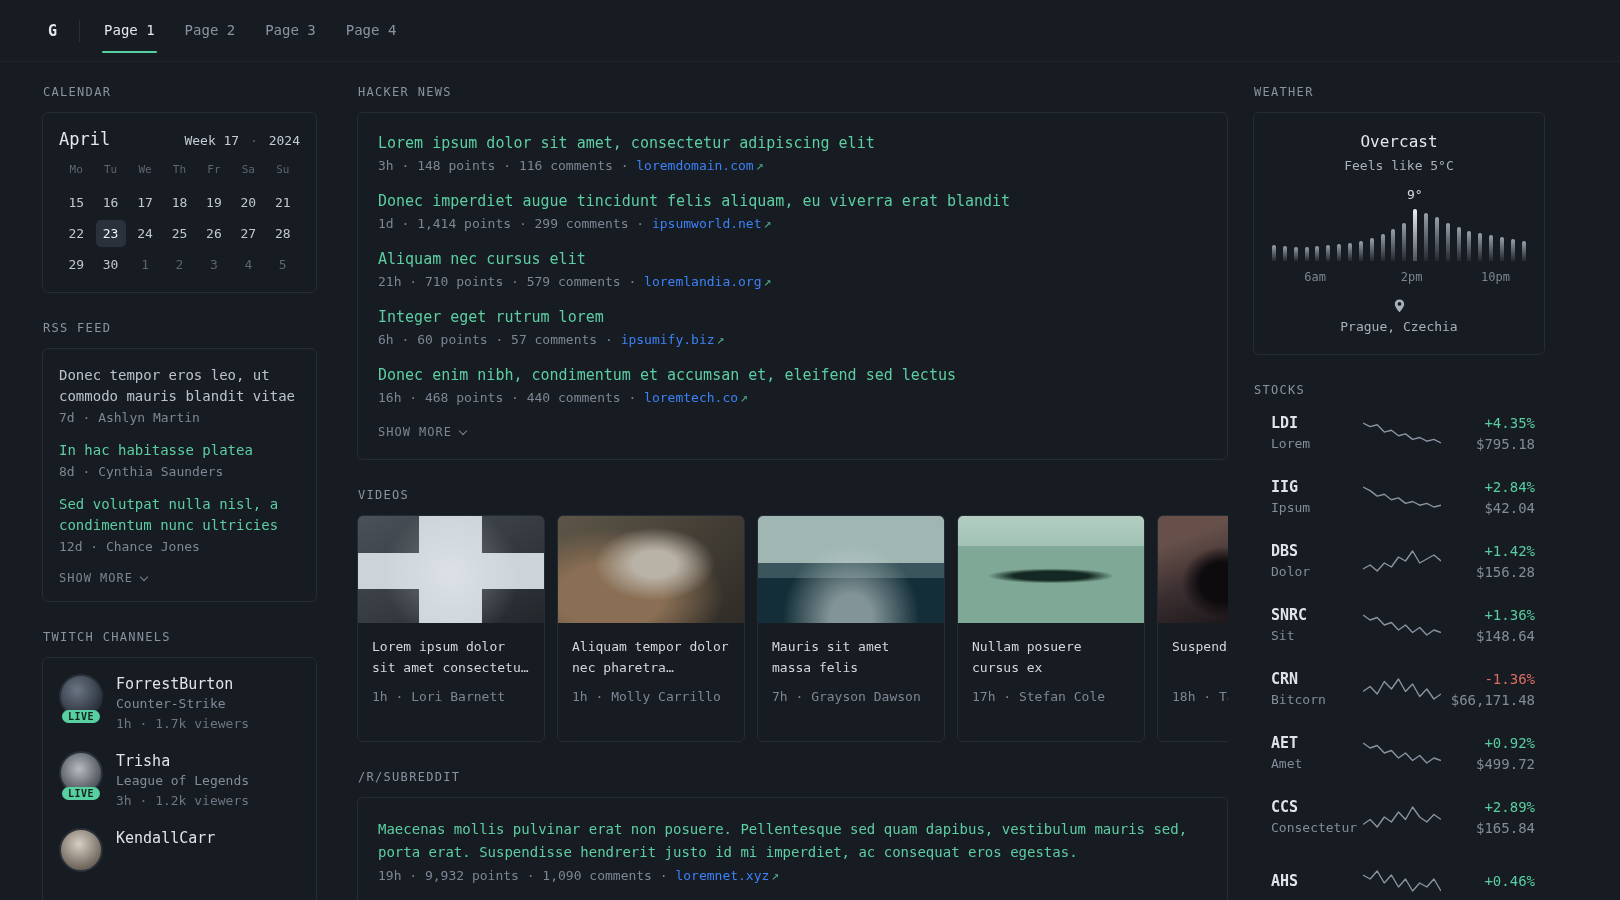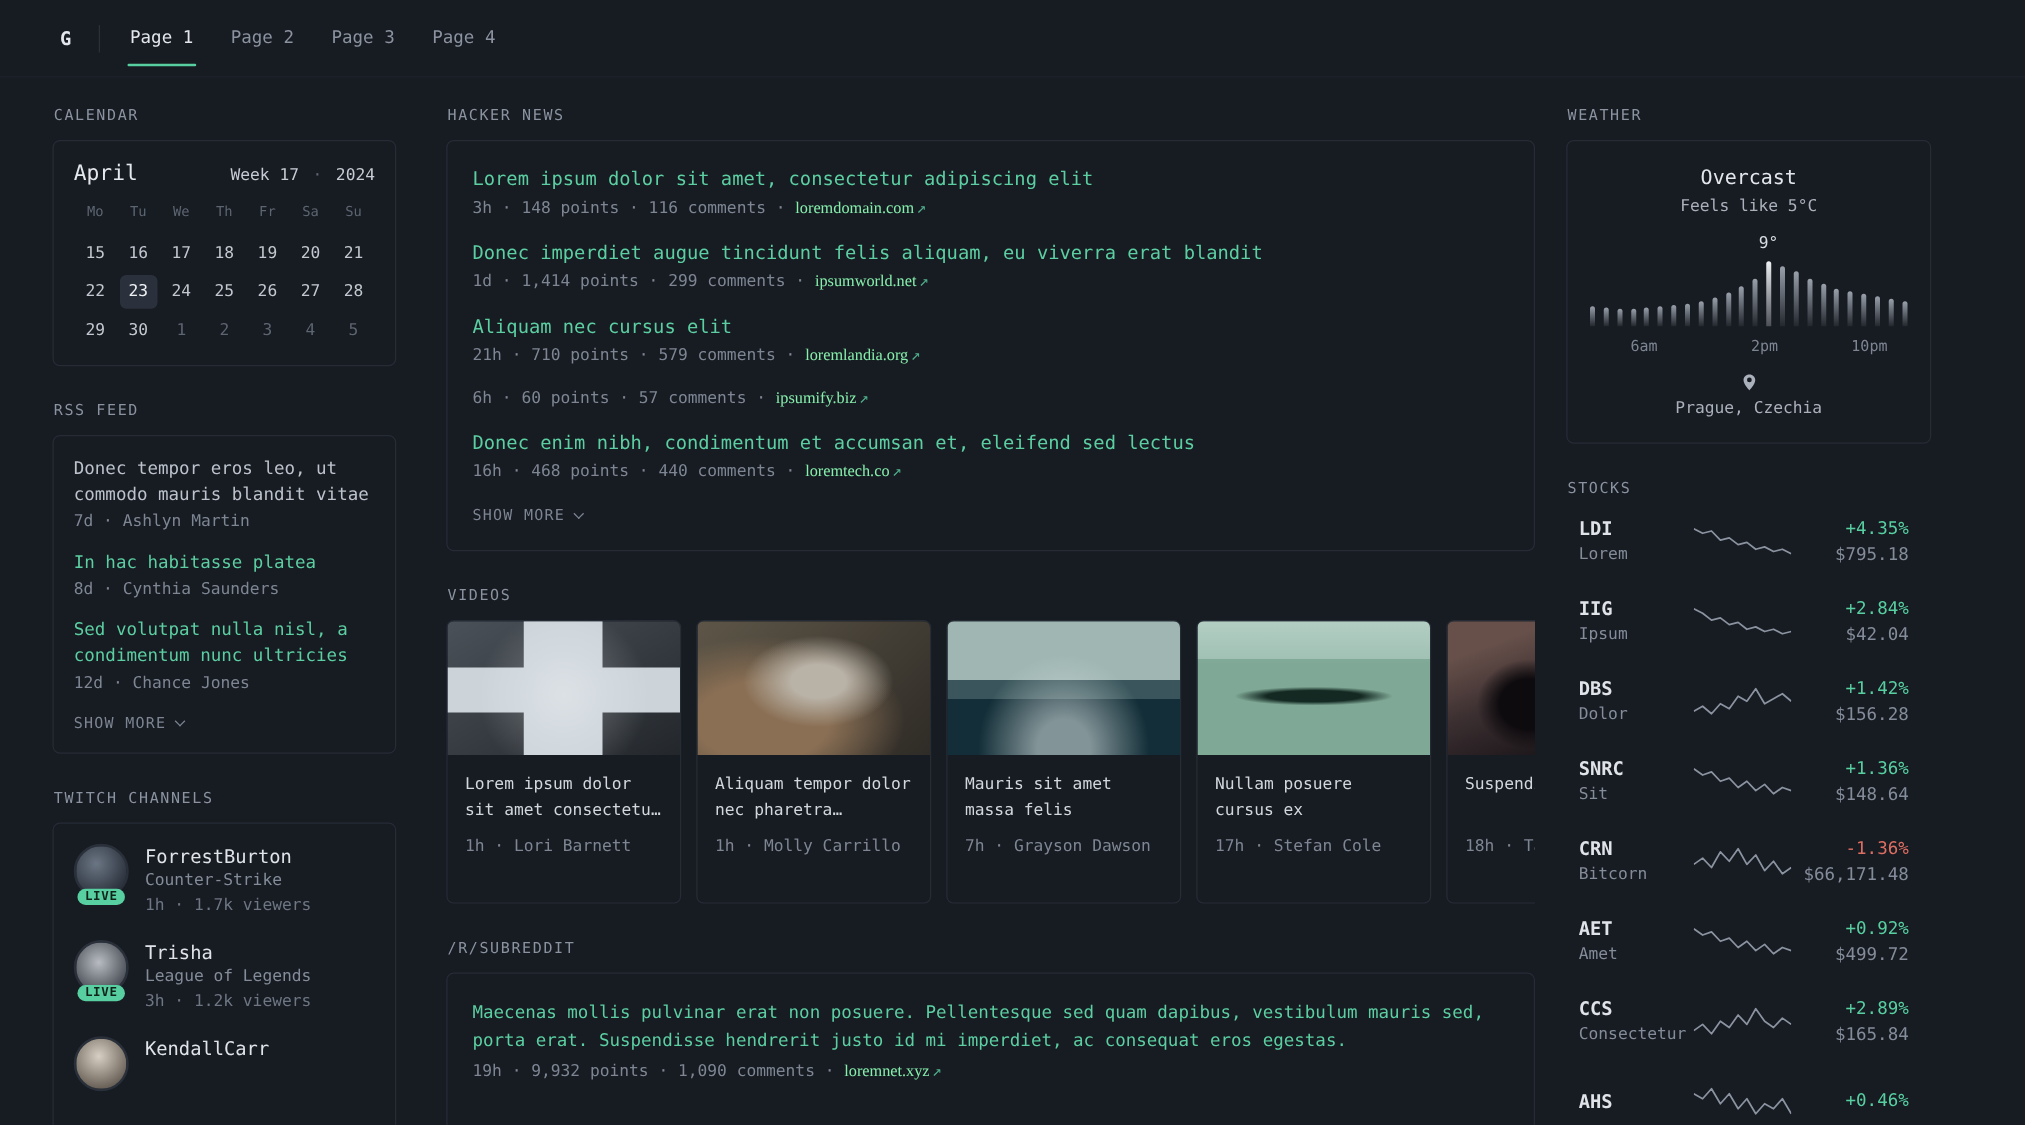--- a/index.html
+++ b/index.html
@@ -94,21 +94,21 @@
   }
   .ch-name { font-size:15px; color:#e0e4e9; line-height:20px; }
   .ch-game { font-size:13px; color:#848c99; line-height:20px; }
   .ch-meta { font-size:13px; color:#6e7683; line-height:19px; }
 
   
   .hn-card { padding:20px; }
   .hn-item { margin-bottom:18px; }
   .hn-title { display:block; font-size:15px; line-height:21px; color:#5ccfa2; }
   .meta-line { font-size:13px; color:#7e8693; margin-top:4px; }
-  .domain { color:#86efac;font-family:Liberation Serif, serif; }
+  .domain { color:#3b82f6; }
   .ext { color:#4fae8b; margin-left:2px; }
 
   .sub-card { padding:20px 20px 34px; min-height:135px; }
   .sub-title { display:block; font-size:14px; line-height:23px; color:#5ccfa2; }
 
   
   .videos-row { display:flex; gap:12px; overflow:hidden; width:100%; }
   .video-card {
     width:188px; height:227px; flex:none; border:1px solid #262c36;
     border-radius:6px; overflow:hidden; cursor:pointer;
@@ -169,21 +169,21 @@
   }
   .w-loc {
     margin-top:15px; font-size:13px; color:#aab1bb;
     display:flex; align-items:center; justify-content:center; gap:6px;flex-direction:column;
   }
   .pin-icon { flex:none; }
 
   
   .stocks-list { padding:0 2px; }
   .stock-row {
-    display:flex; align-items:center; justify-content:flex-end;
+    display:flex; align-items:center; justify-content:space-between;
     height:46px; margin:0 0 18px; padding:0 16px; cursor:pointer;
   }
   .stock-sym { font-size:15px; font-weight:bold; color:#e0e4e9; line-height:21px; }
   .stock-name { font-size:13px; color:#848c99; line-height:20px; }
   .stock-id { width:92px; flex:none; }
   .spark { width:78px; height:26px; flex:none; }
   .spark polyline { fill:none; stroke:#8b93a0; stroke-width:1.4; stroke-linejoin:round; }
   .stock-val { width:94px; flex:none; text-align:right; }
   .stock-change { font-size:14px; line-height:21px; }
   .stock-change.up { color:#57cfa0; }
@@ -317,20 +317,21 @@
       </div>
       <div class="hn-item">
         <a class="hn-title">Donec imperdiet augue tincidunt felis aliquam, eu viverra erat blandit</a>
         <div class="meta-line"><span>1d · 1,414 points · 299 comments · </span><a class="domain">ipsumworld.net</a><span class="ext">↗</span></div>
       </div>
       <div class="hn-item">
         <a class="hn-title">Aliquam nec cursus elit</a>
         <div class="meta-line"><span>21h · 710 points · 579 comments · </span><a class="domain">loremlandia.org</a><span class="ext">↗</span></div>
       </div>
       <div class="hn-item">
+        <a class="hn-title">Integer eget rutrum lorem</a>
         <div class="meta-line"><span>6h · 60 points · 57 comments · </span><a class="domain">ipsumify.biz</a><span class="ext">↗</span></div>
       </div>
       <div class="hn-item">
         <a class="hn-title">Donec enim nibh, condimentum et accumsan et, eleifend sed lectus</a>
         <div class="meta-line"><span>16h · 468 points · 440 comments · </span><a class="domain">loremtech.co</a><span class="ext">↗</span></div>
       </div>
       <a class="show-more">
           <span>SHOW MORE</span>
           <span class="chev"></span>
         </a>

